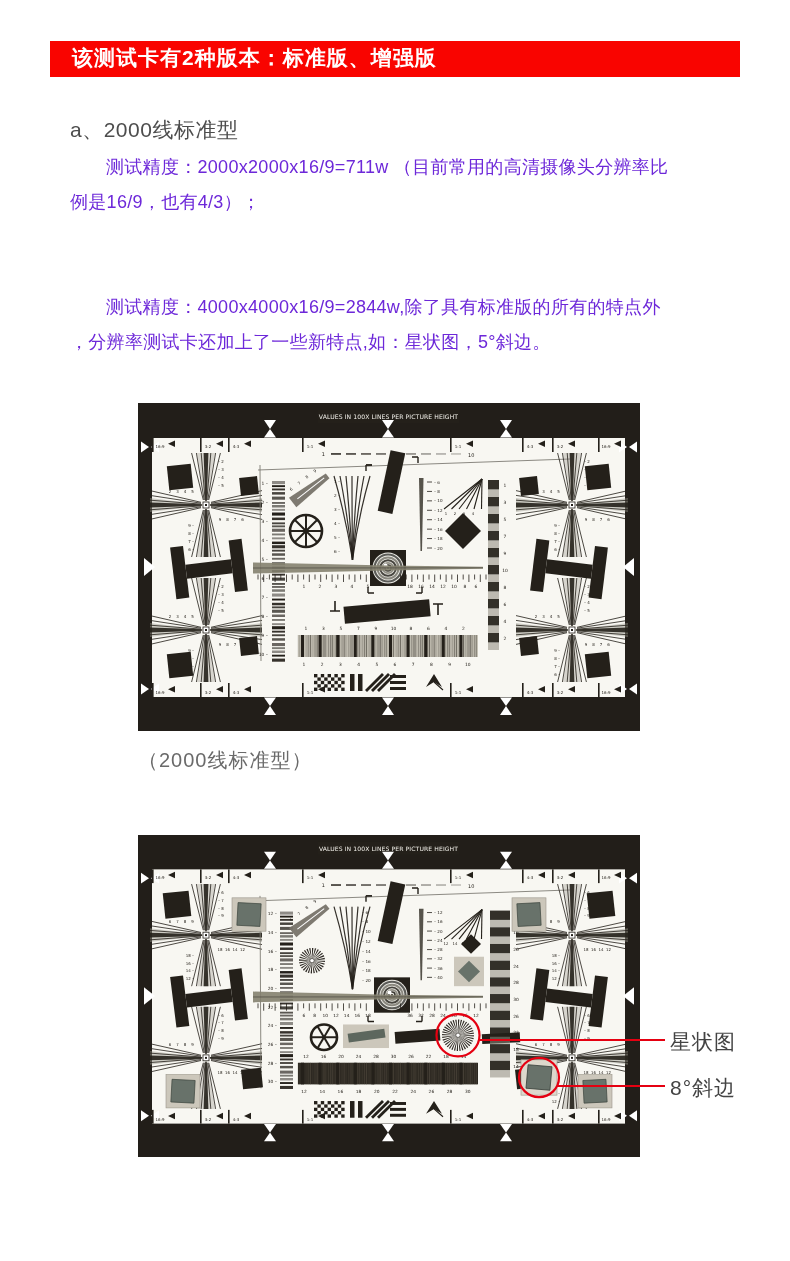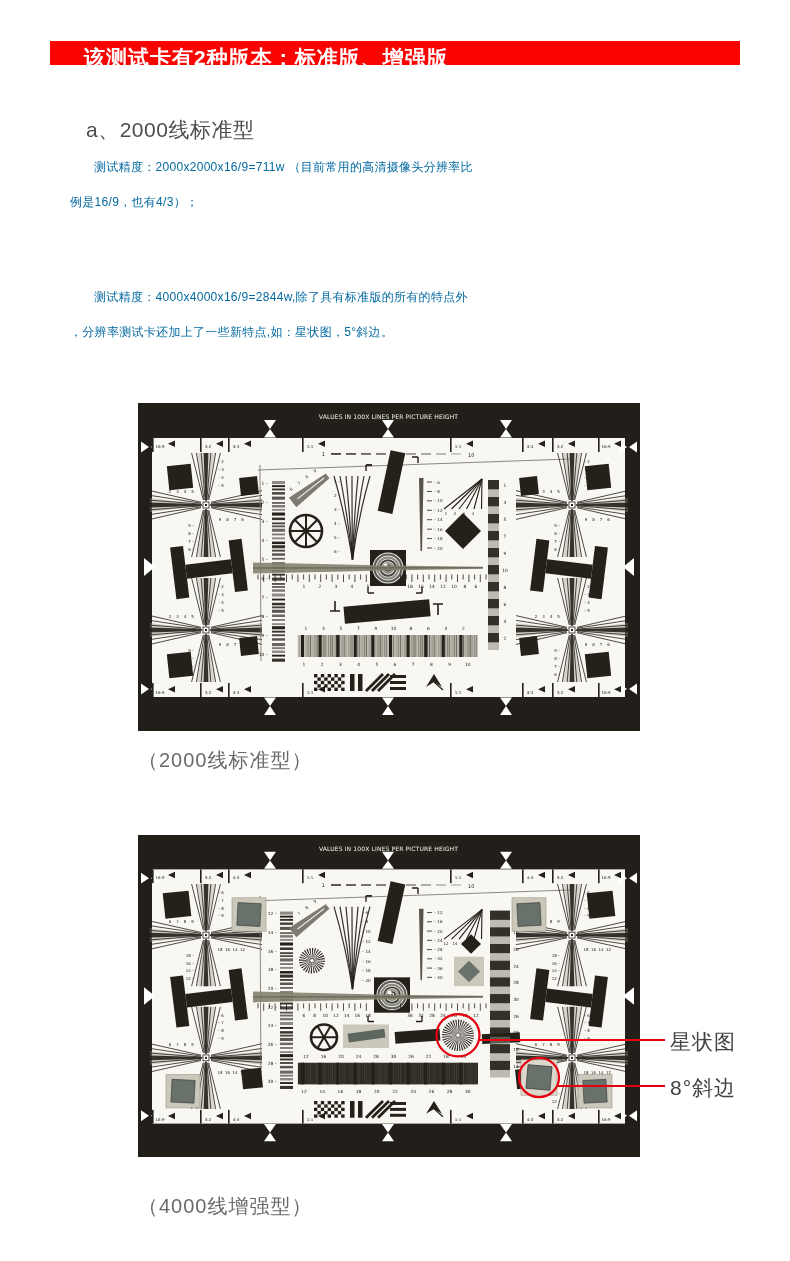--- a/index.html
+++ b/index.html
@@ -1,40 +1,40 @@
 <!DOCTYPE html>
 <html><head>
 <meta charset="utf-8">
 <style>
   html,body{margin:0;padding:0;}
   body{width:790px;font-family:"Liberation Sans","DejaVu Sans",sans-serif;background:#ffffff;}
   #page{position:relative;width:790px;height:1261px;background:#fff;overflow:hidden;}
-  .banner{position:absolute;left:50px;top:41px;width:690px;height:24px;line-height:33px;
-          font-size:21px;font-weight:bold;padding-left:34px;box-sizing:border-box;letter-spacing:1px;}
-  .h-sec{position:absolute;left:70px;font-size:21px;color:#4d4d4d;letter-spacing:0.5px;margin-left:16px;}
-  .para{position:absolute;left:70px;width:660px;font-size:12px;color:#0369a1;line-height:35px;
+  .banner{position:absolute;left:50px;top:41px;width:690px;height:36px;line-height:33px;
+          font-size:21px;font-weight:bold;padding-left:22px;box-sizing:border-box;letter-spacing:1px;}
+  .h-sec{position:absolute;left:70px;font-size:21px;color:#4d4d4d;letter-spacing:0.5px;}
+  .para{position:absolute;left:70px;width:660px;font-size:18px;color:#6d28d9;line-height:35px;
         text-indent:2em;white-space:pre-line;letter-spacing:0.3px;}
   .figwrap{position:absolute;left:138px;width:502px;}
   .figcap{position:absolute;left:138px;width:502px;text-align:left;font-size:20px;color:#6a6a6a;letter-spacing:1px;}
   .redline{position:absolute;height:2px;}
   .anno{position:absolute;font-size:21px;color:#434343;letter-spacing:1px;}
   svg{display:block;}
 </style>
 </head>
 <body>
 
 <div id="page">
 
   <div class="banner" style="background: rgb(249, 4, 0); color: rgb(255, 255, 255);">该测试卡有2种版本：标准版、增强版</div>
 
   <div class="h-sec" style="top:116px;">a、2000线标准型</div>
   <div class="para" style="top:150px;">测试精度：2000x2000x16/9=711w （目前常用的高清摄像头分辨率比
 例是16/9，也有4/3）；</div>
 
-  <div class="para" style="top:280px;">测试精度：4000x4000x16/9=2844w,除了具有标准版的所有的特点外
+  <div class="para" style="top:290px;">测试精度：4000x4000x16/9=2844w,除了具有标准版的所有的特点外
 ，分辨率测试卡还加上了一些新特点,如：星状图，5°斜边。</div>
 
   <div class="figwrap" style="top:403px;height:328px;">
     <svg id="chart-std" width="502" height="328" viewBox="0 0 502 328">
         <rect x="0" y="0" width="502" height="328" fill="#221e19"></rect>
         <rect x="14" y="35" width="473" height="259" fill="#f8f7f2"></rect>
         <rect x="180" y="7" width="141" height="13" fill="#24201a"></rect>
         <text x="250.5" y="16.3" font-size="6.1" fill="#f4f2ec" text-anchor="middle" font-family="&quot;DejaVu Sans&quot;,sans-serif" letter-spacing="0.1" transform="">VALUES IN 100X LINES PER PICTURE HEIGHT</text>
         <polygon points="126,17 138,17 132,26" fill="#fff" opacity="1"></polygon>
         <polygon points="126,34.5 138,34.5 132,26" fill="#fff" opacity="1"></polygon>
@@ -1488,14 +1488,13 @@
         <circle cx="320" cy="204" r="21.5" fill="none" stroke="#e50011" stroke-width="2.2"></circle>
         <circle cx="401" cy="247" r="20" fill="none" stroke="#e50011" stroke-width="2.2"></circle>
       </svg>
   </div>
 
   <div class="redline" id="rl1" style="left: 479px; top: 1039px; width: 186px; background: rgb(229, 0, 17);"></div>
   <div class="redline" id="rl2" style="left: 557px; top: 1085px; width: 108px; background: rgb(229, 0, 17);"></div>
   <div class="anno" style="left:670px;top:1028px;text-align:center;">星状图</div>
   <div class="anno" style="left:670px;top:1074px;">8°斜边</div>
 
-  <div class="figcap" style="top:1193px;">（4000线增强型）</div>
 </div>
 
 </body></html>

